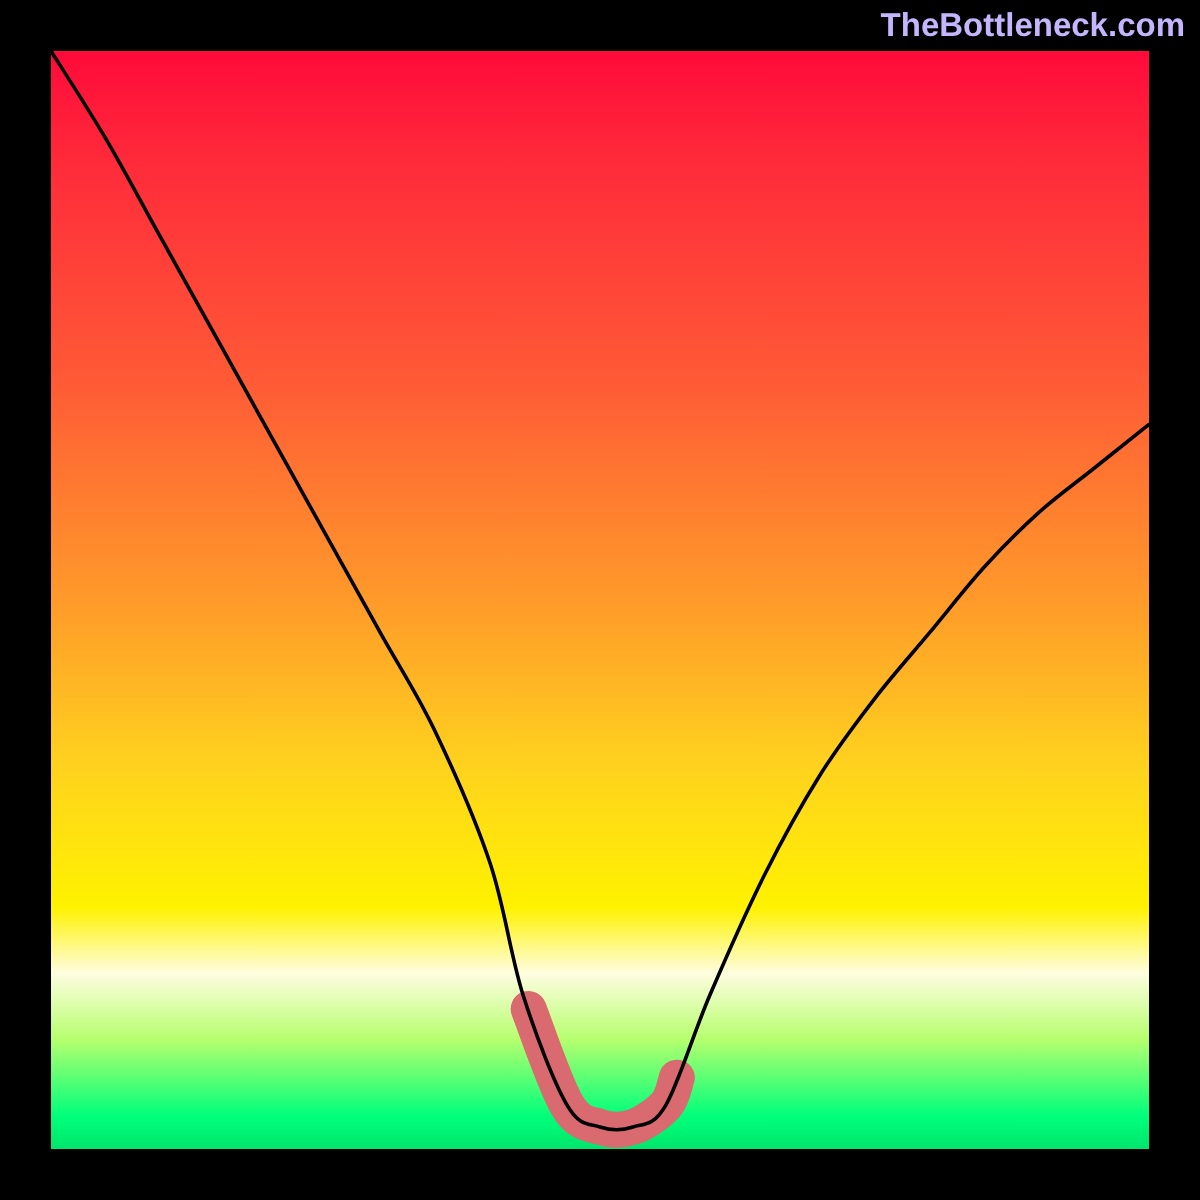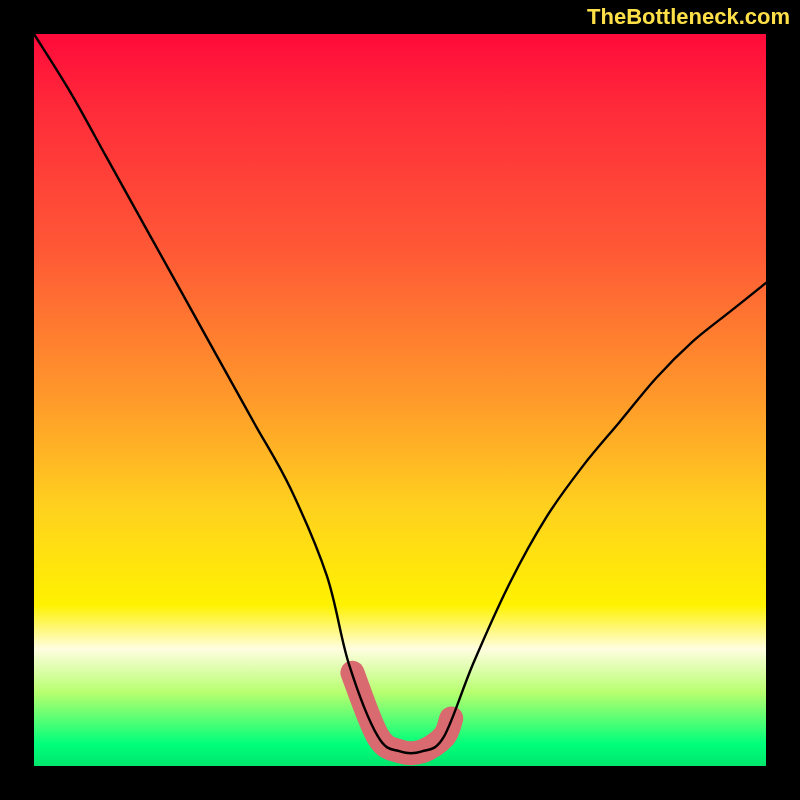--- a/index.html
+++ b/index.html
@@ -14,21 +14,21 @@
   .frame {
     position: relative;
     width: 800px;
     height: 800px;
     background: #000;
   }
   .watermark {
     position: absolute;
     top: 4px;
     right: 10px;
-    color: #fde047;
+    color: #c4b5fd;
     font-size: 22px;
     font-weight: 600;
     user-select: none;
     z-index: 5;
   }
   
   .plot {
     position: absolute;
     left: 34px;
     top: 34px;

